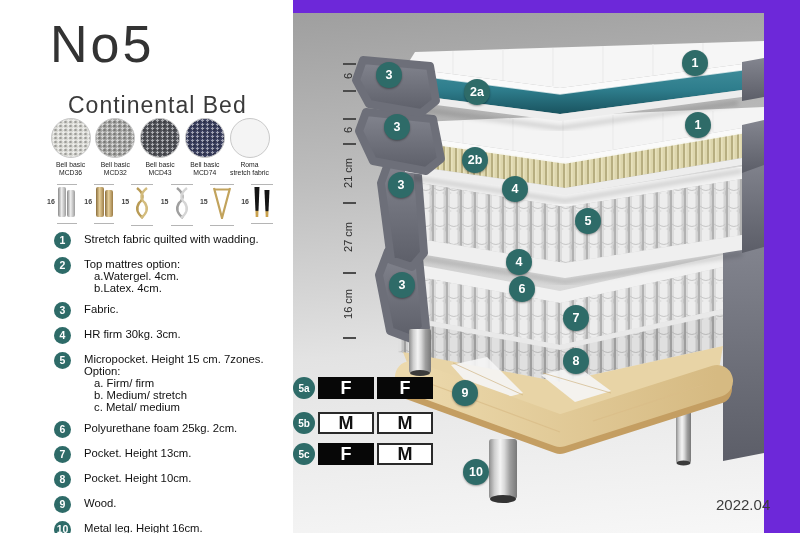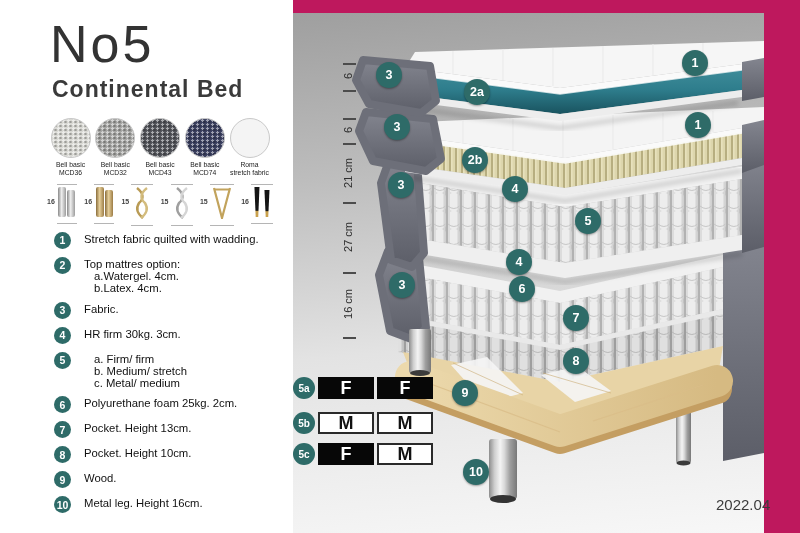--- a/index.html
+++ b/index.html
@@ -1,23 +1,23 @@
 <!DOCTYPE html>
 <html style="--color-accent-teal: #2e6b68; --color-watergel-teal: #2f7f8e; --color-latex-cream: #ddd6ad; --color-fabric-gray: #70727c; --color-wood: #e2cb9b; --color-metal: #c9c9c9;"><head>
 <meta charset="utf-8">
 <style>
   html,body{margin:0;padding:0;background:#ffffff;}
-  #stage{position:relative;width:800px;height:533px;background:#be185d;overflow:hidden;
+  #stage{position:relative;width:800px;height:533px;background:#6d28d9;overflow:hidden;
          font-family:"Liberation Sans",sans-serif;}
 
   
   #left-pane{position:absolute;left:0;top:0;width:293px;height:533px;background:#ffffff;}
   #product-title{position:absolute;left:50px;top:14px;margin:0;font-size:52px;font-weight:100;
                  letter-spacing:3px;color:#333;}
-  #product-subtitle{position:absolute;left:52px;top:76px;margin:0;font-size:23px;font-weight:700;
+  #product-subtitle{position:absolute;left:52px;top:76px;margin:16px;font-size:23px;font-weight:400;
                  letter-spacing:1px;color:#3a3a3a;}
   #fabric-row{position:absolute;left:49px;top:118px;width:222px;display:flex;justify-content:space-between;}
   .fabric{width:43px;text-align:center;}
   .swatch{display:block;margin:0 auto;width:38px;height:38px;border-radius:50%;
           border:1px solid #c9c9c9;
           background-image:
             radial-gradient(circle at 1.5px 1.5px, rgba(255,255,255,.5) 1px, transparent 1.3px),
             radial-gradient(circle at 3.5px 3px, rgba(0,0,0,.28) 1px, transparent 1.3px);
           background-size:5px 4px,5px 4px;}
   .swatch.plain{background-image:none;}
@@ -157,20 +157,21 @@
       <div class="spec-item">
         <span class="spec-badge">3</span>
         <div>Fabric.</div>
       </div>
       <div class="spec-item">
         <span class="spec-badge">4</span>
         <div>HR firm 30kg. 3cm.</div>
       </div>
       <div class="spec-item">
         <span class="spec-badge">5</span>
+        <div>Micropocket. Height 15 cm. 7zones. Option:</div>
         <div class="spec-sub">a. Firm/ firm</div>
         <div class="spec-sub">b. Medium/ stretch</div>
         <div class="spec-sub">c. Metal/ medium</div>
       </div>
       <div class="spec-item">
         <span class="spec-badge">6</span>
         <div>Polyurethane foam 25kg. 2cm.</div>
       </div>
       <div class="spec-item">
         <span class="spec-badge">7</span>

